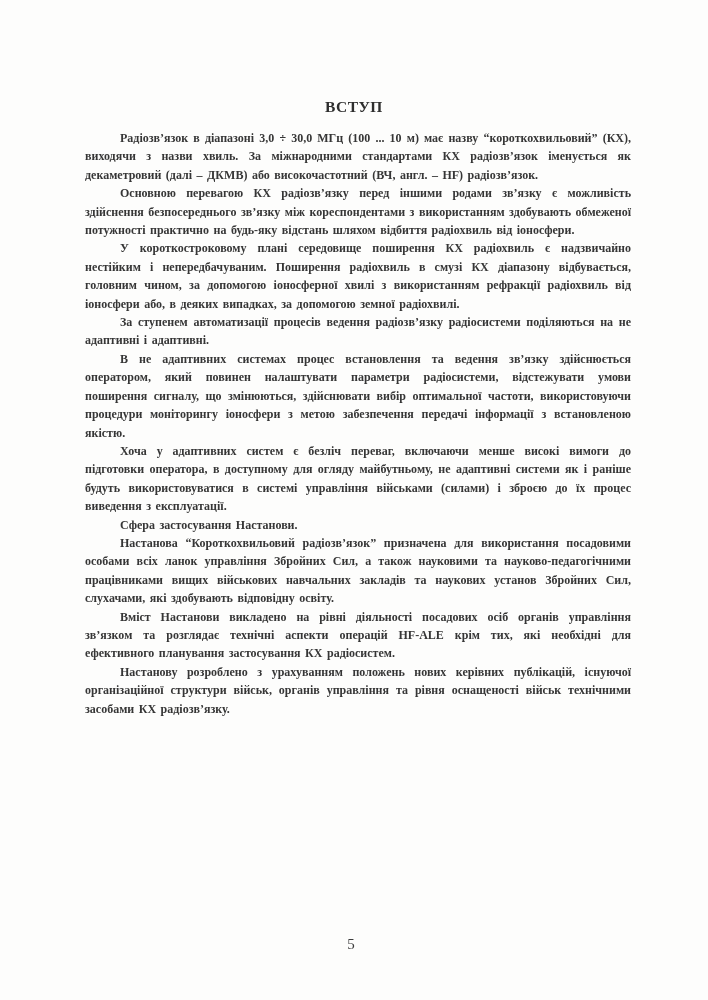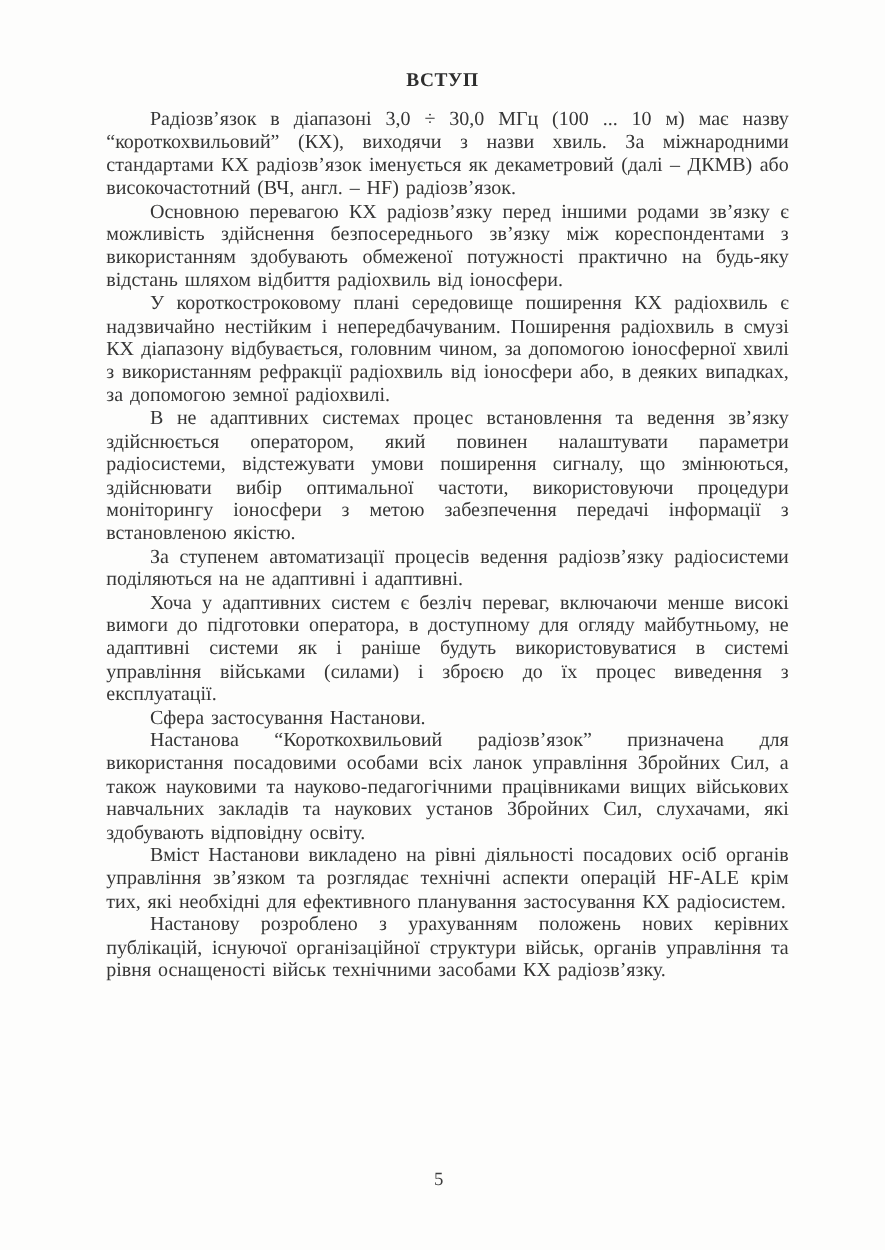--- a/index.html
+++ b/index.html
@@ -12,34 +12,35 @@
     width: 708px;
     height: 1000px;
     background: #fdfdfc;
     overflow: hidden;
     font-family: "Liberation Serif", "DejaVu Serif", serif;
     color: #363636;
     -webkit-font-smoothing: antialiased;
   }
   .doc-title {
     margin: 0;
-    padding-top: 55px;
+    padding-top: 97px;
     text-align: center;
     font-size: 15.5px;
     line-height: 19px;
     font-weight: bold;
     letter-spacing: 0.5px;
     color: #2e2e2e;
   }
   .doc-body {
     padding: 13px 77px 0 85px;
     text-align: justify;
-    font-size: 16px;
+    font-size: 12px;
     line-height: 18.4px;
     word-spacing: 1.5px;
+    font-weight: bold;
   }
   .doc-body p {
     margin: 0;
     text-indent: 35px;
   }
   .page-number {
     position: absolute;
     top: 936px;
     left: 0;
     right: 6px;
@@ -52,22 +53,22 @@
 <body>
 
 <div class="page">
 
   <h1 class="doc-title">ВСТУП</h1>
 
   <div class="doc-body">
     <p>Радіозв’язок в діапазоні 3,0 ÷ 30,0 МГц (100 ... 10 м) має назву “короткохвильовий” (КХ), виходячи з назви хвиль. За міжнародними стандартами КХ радіозв’язок іменується як декаметровий (далі – ДКМВ) або високочастотний (ВЧ, англ. – HF) радіозв’язок.</p>
     <p>Основною перевагою КХ радіозв’язку перед іншими родами зв’язку є можливість здійснення безпосереднього зв’язку між кореспондентами з використанням здобувають обмеженої потужності практично на будь-яку відстань шляхом відбиття радіохвиль від іоносфери.</p>
     <p>У короткостроковому плані середовище поширення КХ радіохвиль є надзвичайно нестійким і непередбачуваним. Поширення радіохвиль в смузі КХ діапазону відбувається, головним чином, за допомогою іоносферної хвилі з використанням рефракції радіохвиль від іоносфери або, в деяких випадках, за допомогою земної радіохвилі.</p>
+    <p>За ступенем автоматизації процесів ведення радіозв’язку радіосистеми поділяються на не адаптивні і адаптивні.</p>
     <p>В не адаптивних системах процес встановлення та ведення зв’язку здійснюється оператором, який повинен налаштувати параметри радіосистеми, відстежувати умови поширення сигналу, що змінюються, здійснювати вибір оптимальної частоти, використовуючи процедури моніторингу іоносфери з метою забезпечення передачі інформації з встановленою якістю.</p>
-    <p>За ступенем автоматизації процесів ведення радіозв’язку радіосистеми поділяються на не адаптивні і адаптивні.</p>
     <p>Хоча у адаптивних систем є безліч переваг, включаючи менше високі вимоги до підготовки оператора, в доступному для огляду майбутньому, не адаптивні системи як і раніше будуть використовуватися в системі управління військами (силами) і зброєю до їх процес виведення з експлуатації.</p>
     <p>Сфера застосування Настанови.</p>
     <p>Настанова “Короткохвильовий радіозв’язок” призначена для використання посадовими особами всіх ланок управління Збройних Сил, а також науковими та науково-педагогічними працівниками вищих військових навчальних закладів та наукових установ Збройних Сил, слухачами, які здобувають відповідну освіту.</p>
     <p>Вміст Настанови викладено на рівні діяльності посадових осіб органів управління зв’язком та розглядає технічні аспекти операцій HF-ALE крім тих, які необхідні для ефективного планування застосування КХ радіосистем.</p>
     <p>Настанову розроблено з урахуванням положень нових керівних публікацій, існуючої організаційної структури військ, органів управління та рівня оснащеності військ технічними засобами КХ радіозв’язку.</p>
   </div>
 
   <div class="page-number">5</div>
 
 </div>

